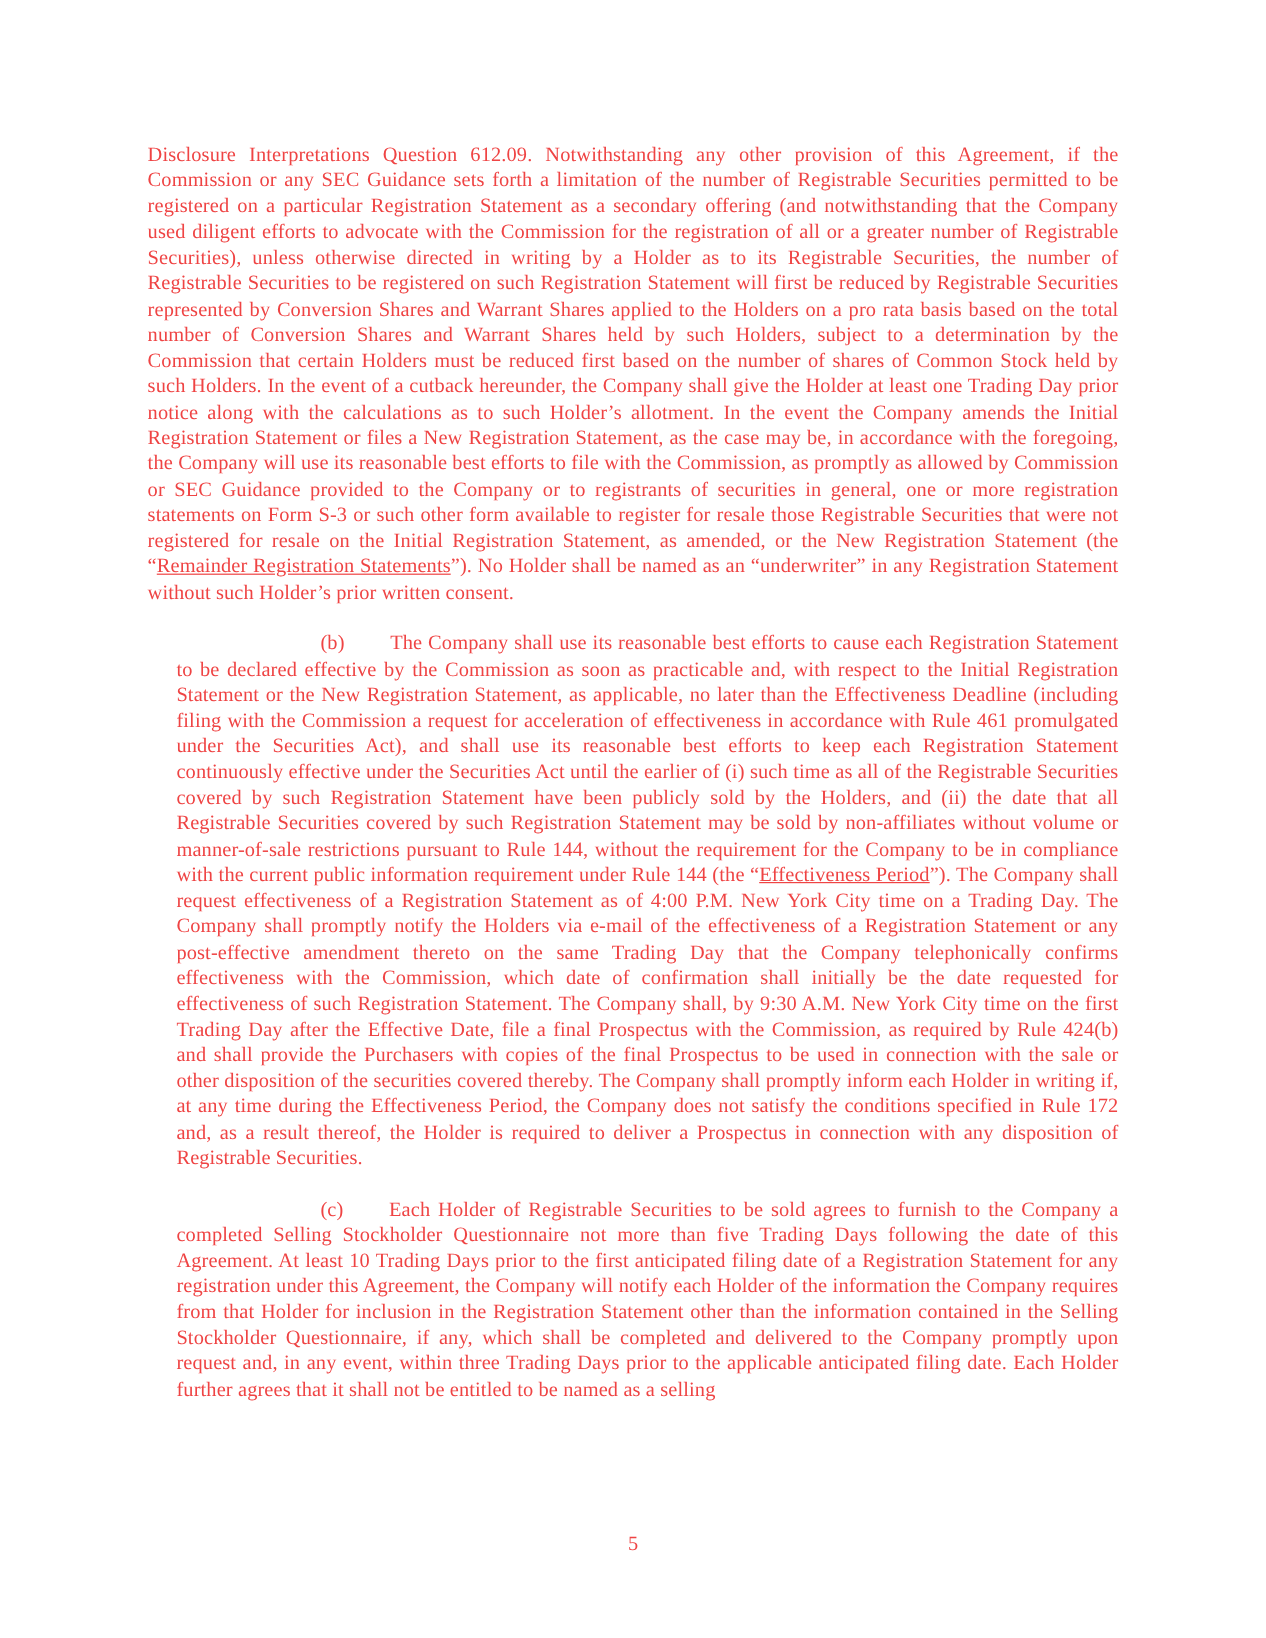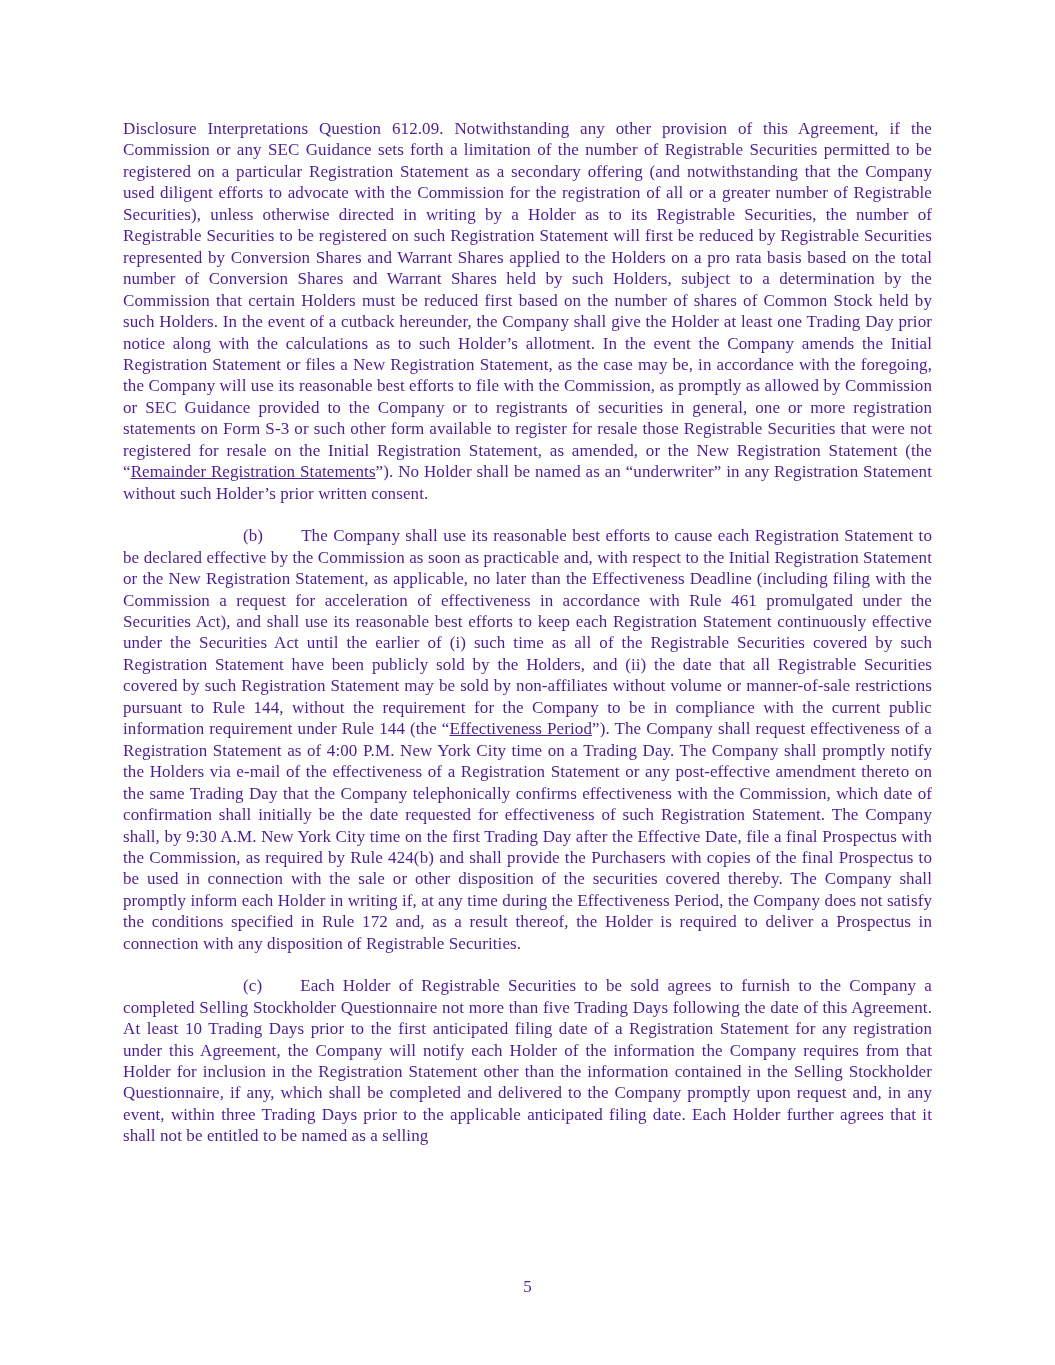--- a/index.html
+++ b/index.html
@@ -6,21 +6,21 @@
     margin: 0;
     padding: 0;
     background: #e8e8e8;
   }
   .page {
     position: relative;
     width: 1055px;
     height: 1365px;
     margin: 0 auto;
     background: #ffffff;
-    color: #4c1d95;
+    color: #ef4444;
     font-family: "Liberation Serif", "DejaVu Serif", serif;
     overflow: hidden;
   }
   .body-text {
     position: absolute;
     left: 123px;
     top: 118px;
     width: 809px;
   }
   .para {
@@ -28,20 +28,21 @@
     font-size: 17px;
     line-height: 21.45px;
     text-align: justify;
     letter-spacing: 0.1px;
   }
   .para + .para {
     margin-top: 21px;
   }
   .para.indent {
     text-indent: 120px;
+    margin-left: 24px;
   }
   .run-underline {
     text-decoration: underline;
   }
   .run-tab {
     display: inline-block;
     width: 38px;
   }
   .page-footer {
     position: absolute;

